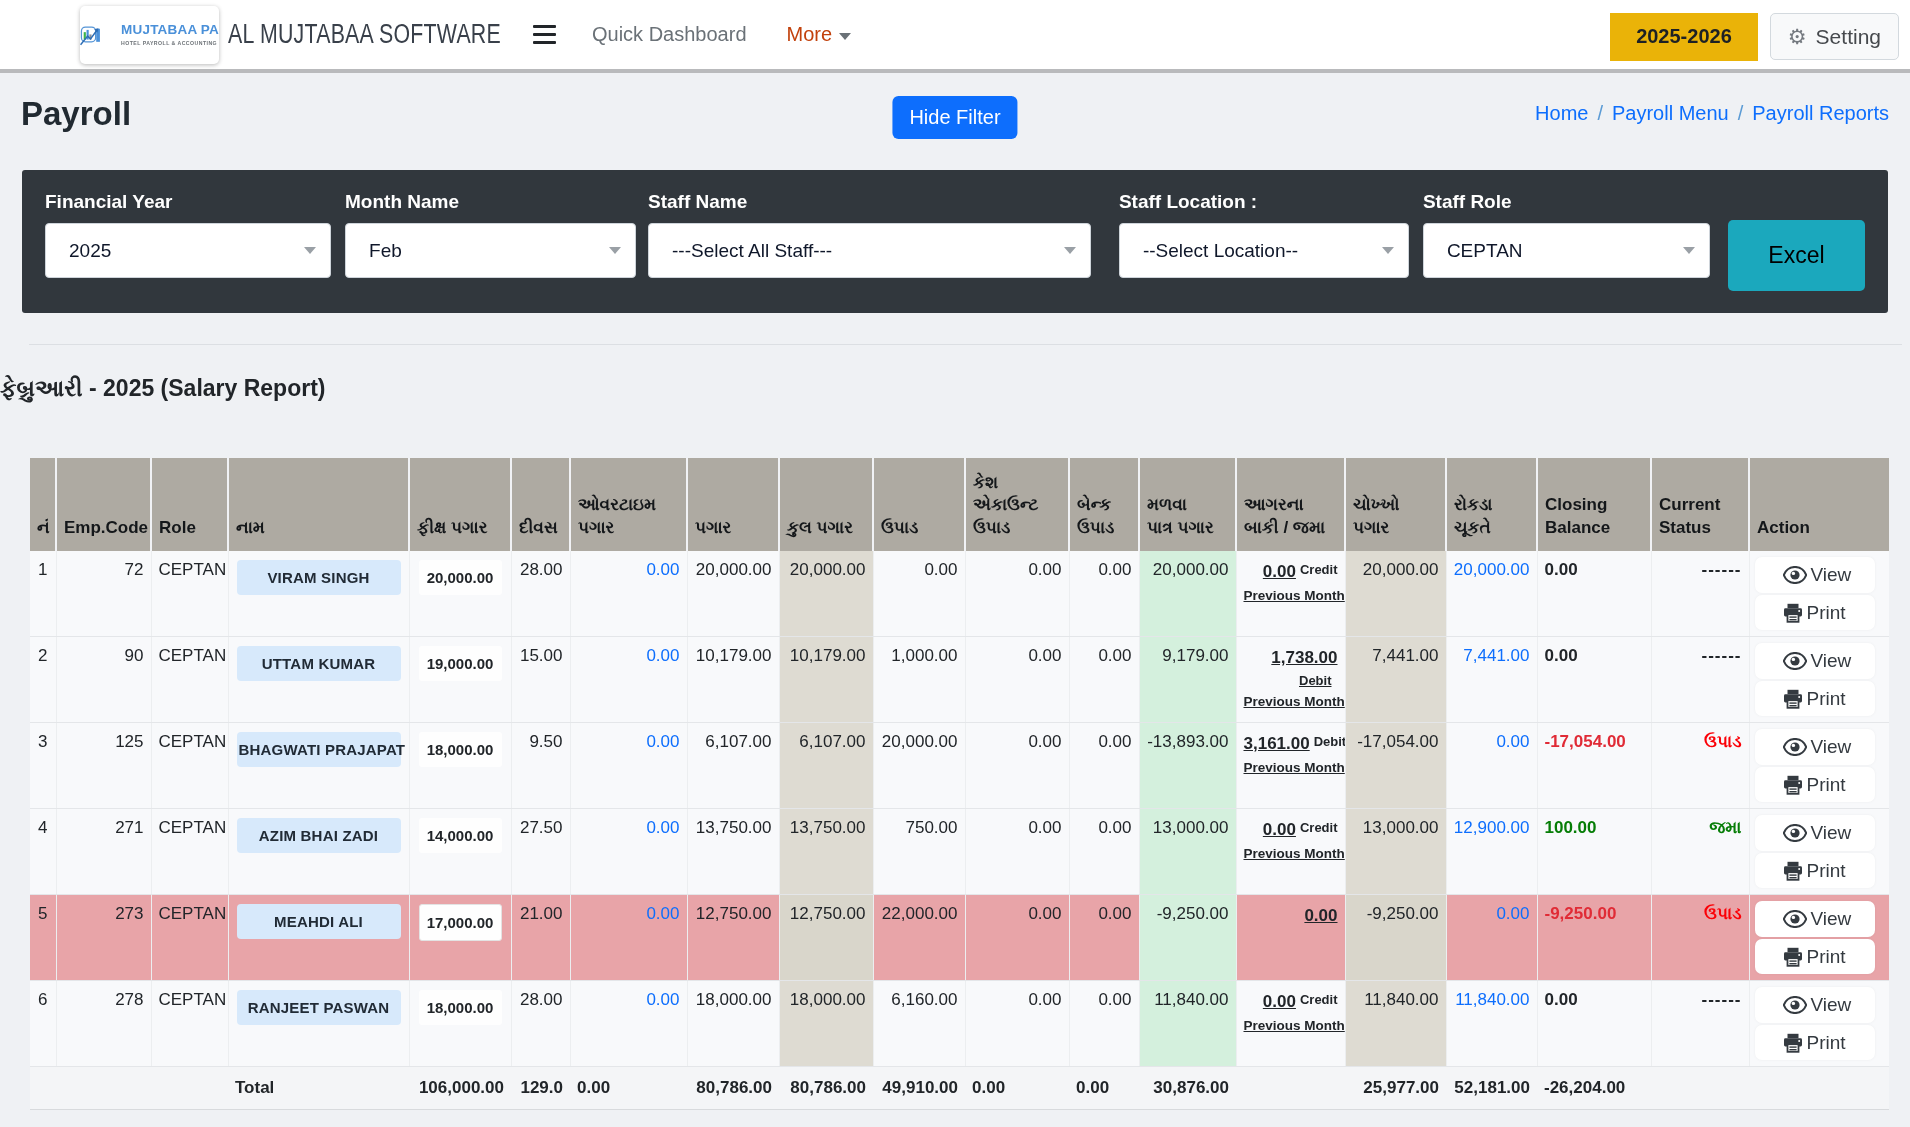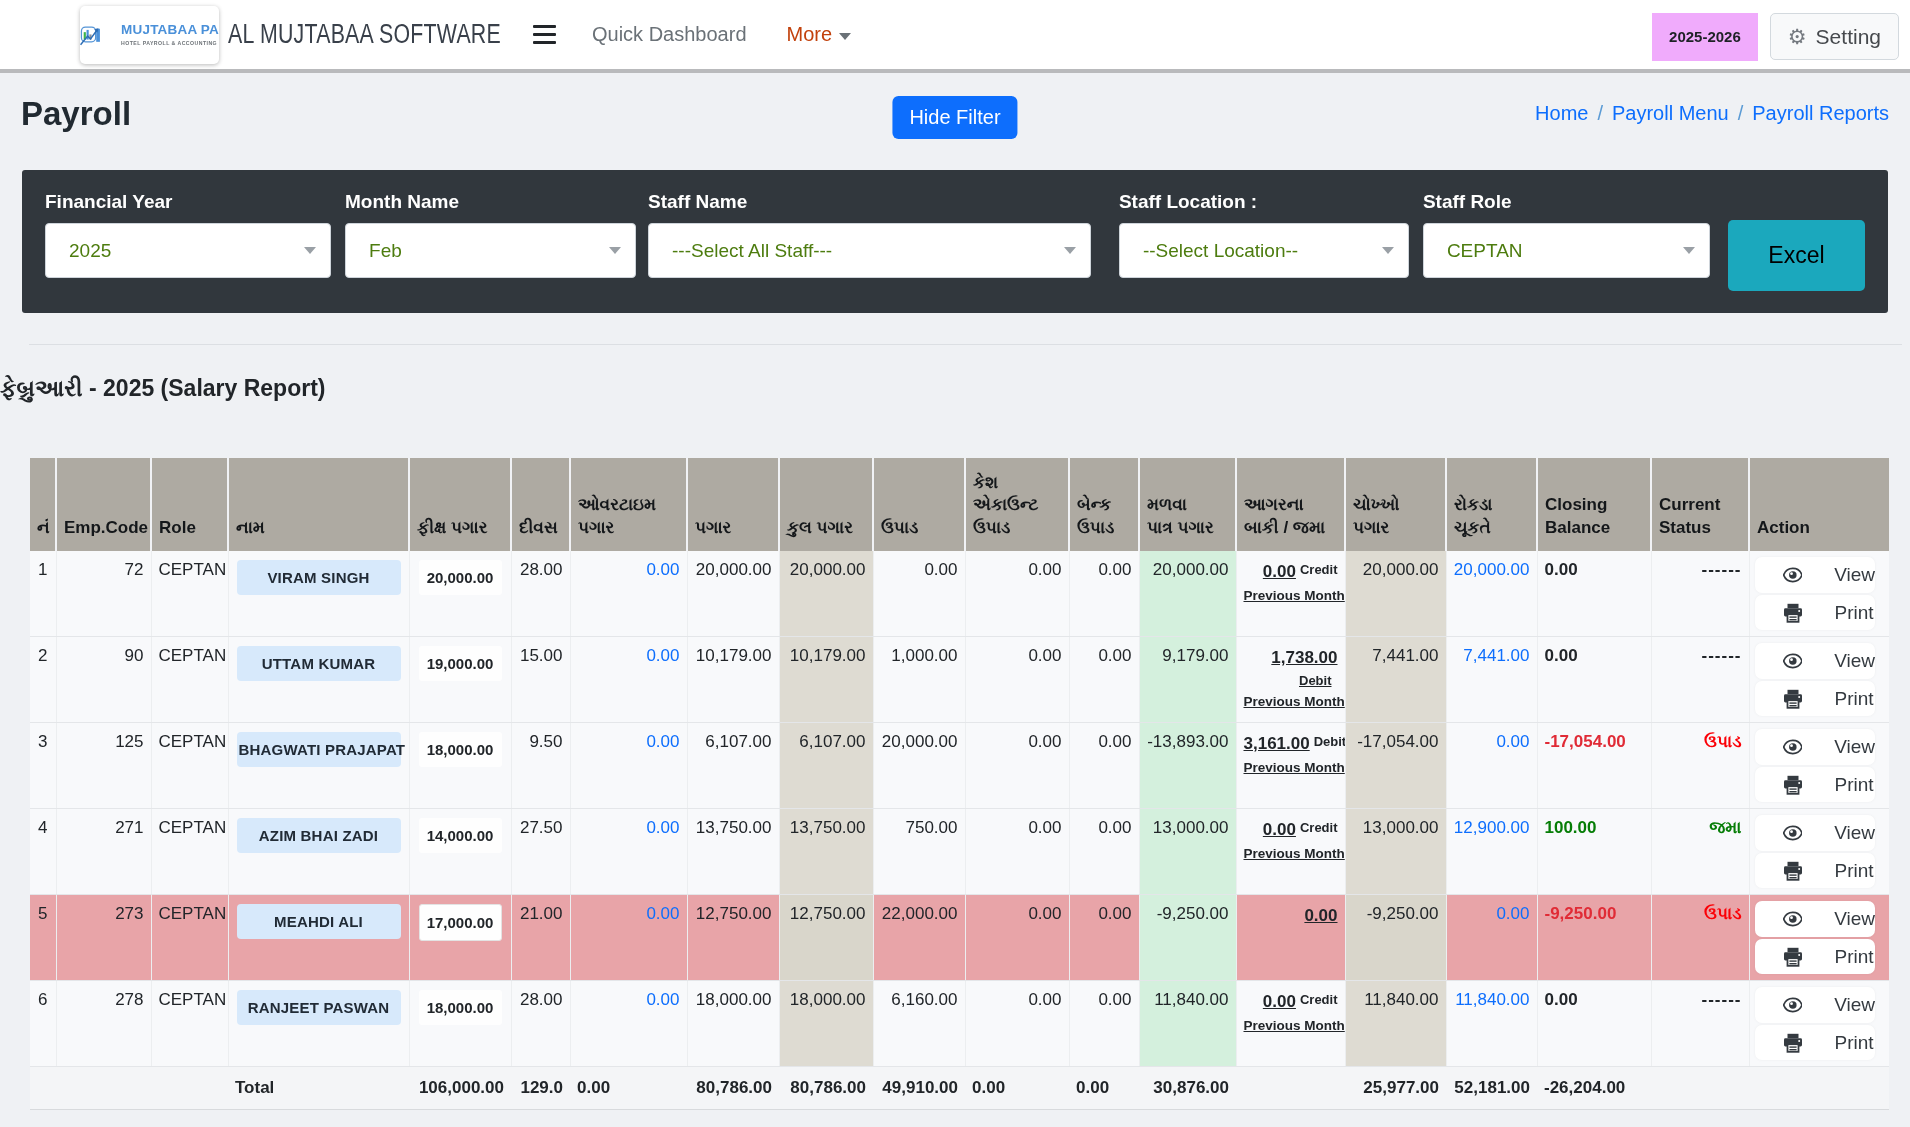--- a/index.html
+++ b/index.html
@@ -28,22 +28,22 @@
     margin-left:9px; width:277px; flex:0 0 auto; font-size:27px; font-weight:300; color:#39404a;
     letter-spacing:.3px; white-space:nowrap; transform:scaleX(.79); transform-origin:left center;
   }
   .hamburger { margin-left:28px; display:flex; flex-direction:column; gap:5px; cursor:pointer; }
   .hamburger span { display:block; width:23px; height:3px; background:#212529; border-radius:1px; }
   .nav-link { margin-left:36px; font-size:20px; color:#6a7177; cursor:pointer; white-space:nowrap; }
   .nav-more { margin-left:40px; font-size:20px; color:#c2410c; cursor:pointer; display:flex; align-items:center; gap:7px; }
   .caret-down { width:0; height:0; border-left:6px solid transparent; border-right:6px solid transparent; border-top:7px solid #6a7177; margin-top:3px; }
   .nav-spacer { flex:1; }
   .fy-badge {
-    background:#f0abfc; color:#1d2125; font-weight:bold; font-size:15px;
-    height:48px; display:flex; align-items:center; padding:0 17px;
+    background:#eab308; color:#1d2125; font-weight:bold; font-size:20px;
+    height:48px; display:flex; align-items:center; padding:0 26px;
     white-space:nowrap; margin-right:12px; position:relative; top:2px;
   }
   .setting-btn {
     background:#f8f9fa; border:1px solid #d3d9de; border-radius:5px;
     height:47px; padding:0 17px; display:flex; align-items:center; gap:9px;
     font-size:21px; color:#46494d; cursor:pointer; white-space:nowrap;
     position:relative; top:2px; font-family:inherit;
   }
   .gear { font-size:21px; color:#757a80; line-height:1; }
   
@@ -61,21 +61,21 @@
   .filter-panel {
     margin:9px 22px 0 22px; background:#31373d; border-radius:3px;
     height:143px; padding:21px 23px 0 23px;
     display:flex; align-items:flex-start;
   }
   .fgroup { display:flex; flex-direction:column; }
   .fgroup label { color:#fff; font-weight:bold; font-size:19px; margin-bottom:10px; }
   .fselect {
     height:55px; background:#fff; border:1px solid #ced4da; border-radius:4px;
     display:flex; align-items:center; justify-content:space-between;
-    padding:0 14px 0 23px; font-size:19px; color:#4d7c0f; cursor:pointer;
+    padding:0 14px 0 23px; font-size:19px; color:#0f172a; cursor:pointer;
   }
   .fselect .sel-caret { width:0; height:0; border-left:6px solid transparent; border-right:6px solid transparent; border-top:7px solid #9aa0a6; }
   .w-fy { width:290px; }
   .w-month { width:295px; margin-left:14px; }
   .w-staff { width:449px; margin-left:12px; }
   .w-loc { width:294px; margin-left:28px; }
   .w-role { width:291px; margin-left:14px; }
   .excel-btn {
     margin-left:18px; margin-top:29px; width:139px; height:71px;
     background:#1ba8bd; color:#000000; border:none; border-radius:5px;
@@ -127,21 +127,21 @@
   .pb-val { font-weight:bold; font-size:17px; }
   .pb-type { font-weight:bold; font-size:13px; vertical-align:top; display:inline-block; margin-top:1px; margin-left:4px; }
   .pb-type.nl { display:block; margin:2px 6px 0 0; }
   .pb-note { font-weight:bold; font-size:13.5px; margin-top:3px; }
   .status-cell { font-weight:bold; font-size:17px; }
   .status-dash { font-weight:bold; letter-spacing:1px; }
   td.action-cell { padding:6px 14px 6px 5px; }
   .action-box { display:flex; flex-direction:column; gap:2px; height:73px; }
   .action-btn {
     flex:1; background:#fff; border-radius:7px; display:flex; align-items:center;
-    padding-left:28px; gap:32px; cursor:pointer; box-shadow:0 0 3px rgba(0,0,0,.05);
+    padding-left:28px; gap:4px; cursor:pointer; box-shadow:0 0 3px rgba(0,0,0,.05);
   }
   .action-btn span { font-size:19px; color:#343a40; }
   tfoot td {
     background:#f4f5f7; font-weight:bold; font-size:17px; padding:9px 7px;
     border-top:1px solid #a9abad; border-bottom:1px solid #d8dadd;
     text-align:right; white-space:nowrap; height:43px; vertical-align:middle;
   }
   .icon-svg { display:block; }
 </style>
 </head>

